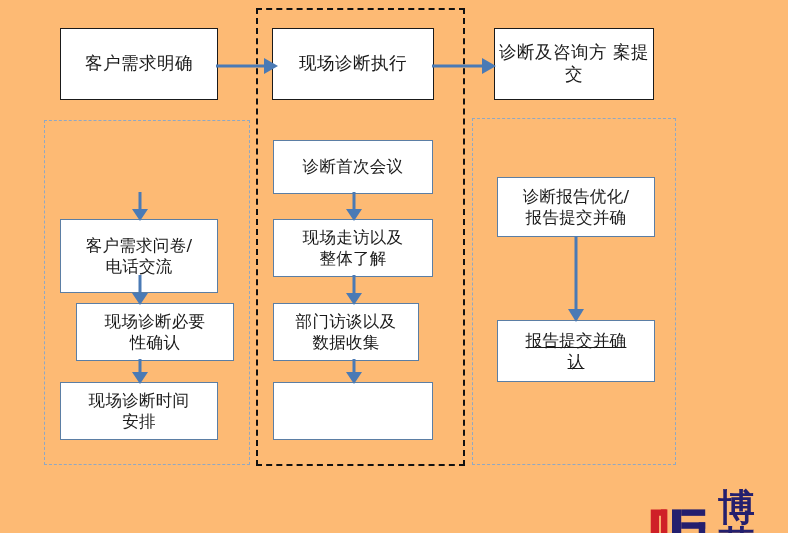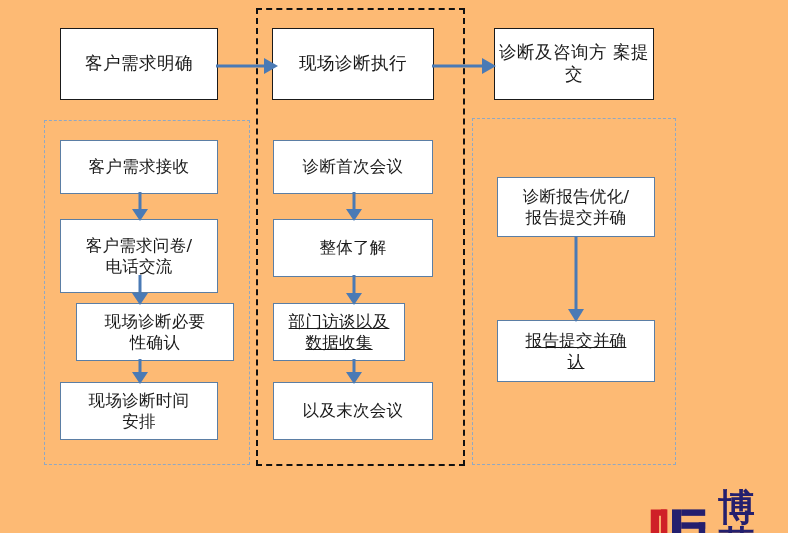--- a/index.html
+++ b/index.html
@@ -107,25 +107,20 @@
     <span>现场诊断执行</span>
   </div>
 
   <div class="phase-box" style="left:494px; top:28px; width:160px; height:72px;">
     <div>
       <span>诊断及咨询方</span>
       <span>案提交</span>
     </div>
   </div>
 
-  <div class="step-box" style="left:60px; top:140px; width:158px; height:54px;">
-    <div>
-      <span>客户需求接收</span>
-    </div>
-  </div>
 
   <div class="step-box" style="left:60px; top:219px; width:158px; height:74px;">
     <div>
       <span>客户需求问卷/</span>
       <span>电话交流</span>
     </div>
   </div>
 
   <div class="step-box" style="left:76px; top:303px; width:158px; height:58px;">
     <div>
@@ -142,34 +137,34 @@
   </div>
 
   <div class="step-box" style="left:273px; top:140px; width:160px; height:54px;">
     <div>
       <span>诊断首次会议</span>
     </div>
   </div>
 
   <div class="step-box" style="left:273px; top:219px; width:160px; height:58px;">
     <div>
+      <span>现场走访以及</span>
       <span>整体了解</span>
     </div>
   </div>
 
-  <div class="step-box" style="left:273px; top:303px; width:132px; height:58px;text-decoration:underline;">
+  <div class="step-box" style="left:273px; top:303px; width:146px; height:58px;">
     <div>
       <span>部门访谈以及</span>
       <span>数据收集</span>
     </div>
   </div>
 
   <div class="step-box" style="left:273px; top:382px; width:160px; height:58px;">
     <div>
-      <span>以及末次会议</span>
     </div>
   </div>
 
   <div class="step-box" style="left:497px; top:177px; width:158px; height:60px;">
     <div>
       <span>诊断报告优化/</span>
       <span>报告提交并确</span>
     </div>
   </div>
 

